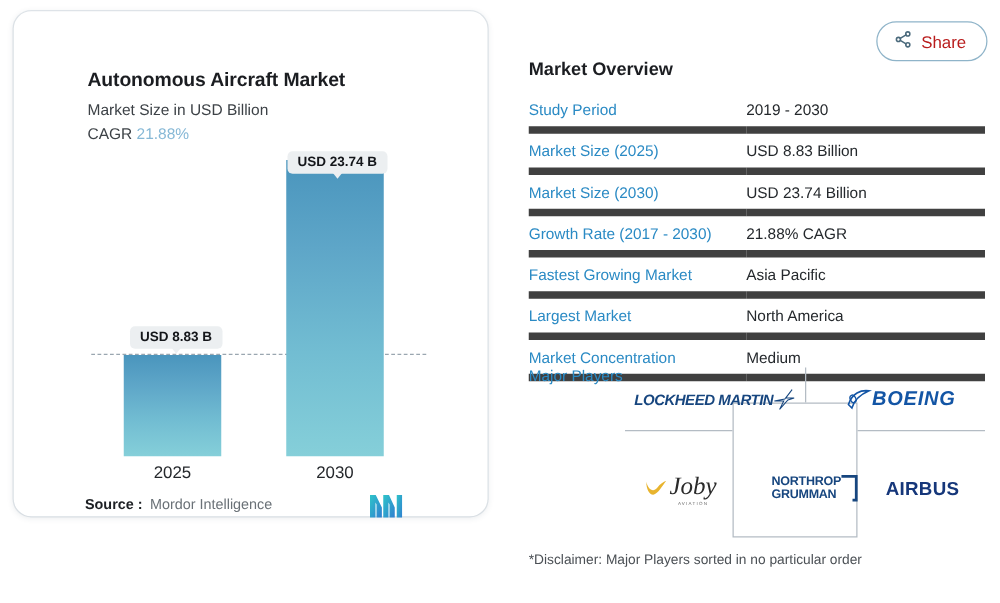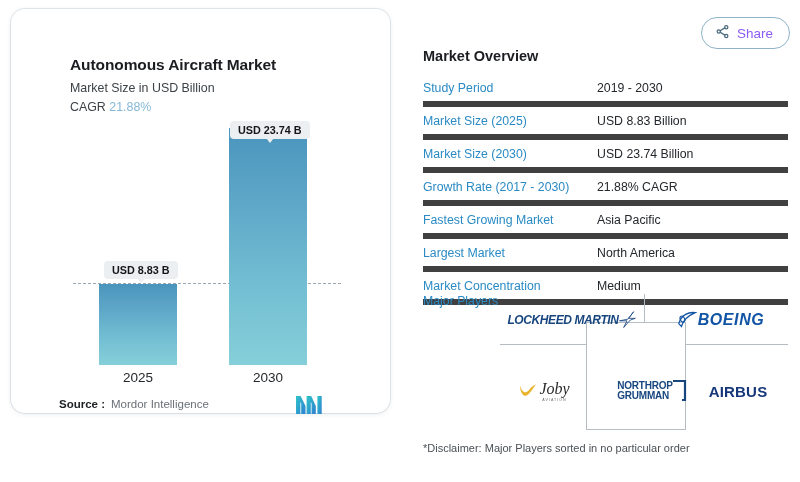--- a/index.html
+++ b/index.html
@@ -60,34 +60,34 @@
   }
   .vbadge:after {
     content: ""; position: absolute; left: 50%; margin-left: -4px; bottom: -4px;
     width: 0; height: 0; border-left: 4px solid transparent;
     border-right: 4px solid transparent; border-top: 5px solid #eceff1;
   }
   .vbadge.a { left: 93px; top: 252px; }
   .vbadge.b { left: 219px; top: 112px; }
 
   .source-row {
-    position: absolute; left: 48px; top: 389px; width: 300px;
+    position: absolute; left: 57px; top: 389px; width: 300px;
     display: flex; align-items: flex-start;
   }
   .source-lbl { font-size: 11.5px; font-weight: bold; color: #1d2024; }
   .source-val { font-size: 11.5px; color: #6a7177; margin-left: 6px; }
   .mi-logo { position: absolute; left: 285px; top: 386px; }
 
   
   .share-btn {
     position: absolute; right: 10px; top: 17px;
     display: flex; align-items: center; gap: 7px;
     border: 1.3px solid #8fb4c9; border-radius: 17px;
     padding: 6px 16px 6px 13px; background: #ffffff;
-    color: #8b5cf6; font-size: 13.5px; cursor: pointer;
+    color: #b91c1c; font-size: 13.5px; cursor: pointer;
   }
 
   .overview { position: absolute; left: 423px; top: 48px; width: 365px; }
   .ov-title { font-size: 14.5px; font-weight: bold; color: #1b1d21; margin-bottom: 10px; }
 
   table.ov-table { width: 100%; border-collapse: collapse; table-layout: fixed; }
   table.ov-table tr { border-bottom: 6px solid #404040; }
   table.ov-table td { padding: 6.5px 0 6.5px 0; vertical-align: middle; }
   td.k { font-size: 12.3px; color: #2a8ac4; width: 174px; }
   td.v { font-size: 12.3px; color: #24282c; }
@@ -112,21 +112,21 @@
   .logo.bo  { left: 152px; top: 8px;  width: 136px; height: 36px; }
   .logo.jo  { left: 2px;   top: 78px; width: 84px;  height: 38px; }
   .logo.ng  { left: 104px;  top: 78px; width: 96px;  height: 38px; }
   .logo.ab  { left: 188px; top: 78px; width: 100px; height: 38px; }
 
   .txt-lm { font-size: 12px; font-weight: bold; font-style: italic;
             color: #17467f; letter-spacing: -0.4px; white-space: nowrap; }
   .txt-bo { font-size: 16px; font-weight: bold; font-style: italic;
             color: #1355a5; letter-spacing: 0.6px; white-space: nowrap;
             font-family: "Liberation Sans", sans-serif; }
-  .txt-joby { font-size: 16px; color: #2b2b2b; font-family: "Liberation Serif", serif;
+  .txt-joby { font-size: 20px; color: #2b2b2b; font-family: "Liberation Serif", serif;
               font-style: italic; }
   .joby-sub { font-size: 3.6px; color: #6a6a6a; letter-spacing: 1px; text-align: center; }
   .txt-ng { font-size: 10px; font-weight: bold; color: #17467f; line-height: 10px;
             letter-spacing: -0.2px; text-align: left; }
   .txt-ab { font-size: 15px; font-weight: bold; color: #16377a; letter-spacing: 0.2px; }
 
   .disclaimer {
     position: absolute; left: 423px; top: 442px;
     font-size: 11px; color: #4b5055;
   }

